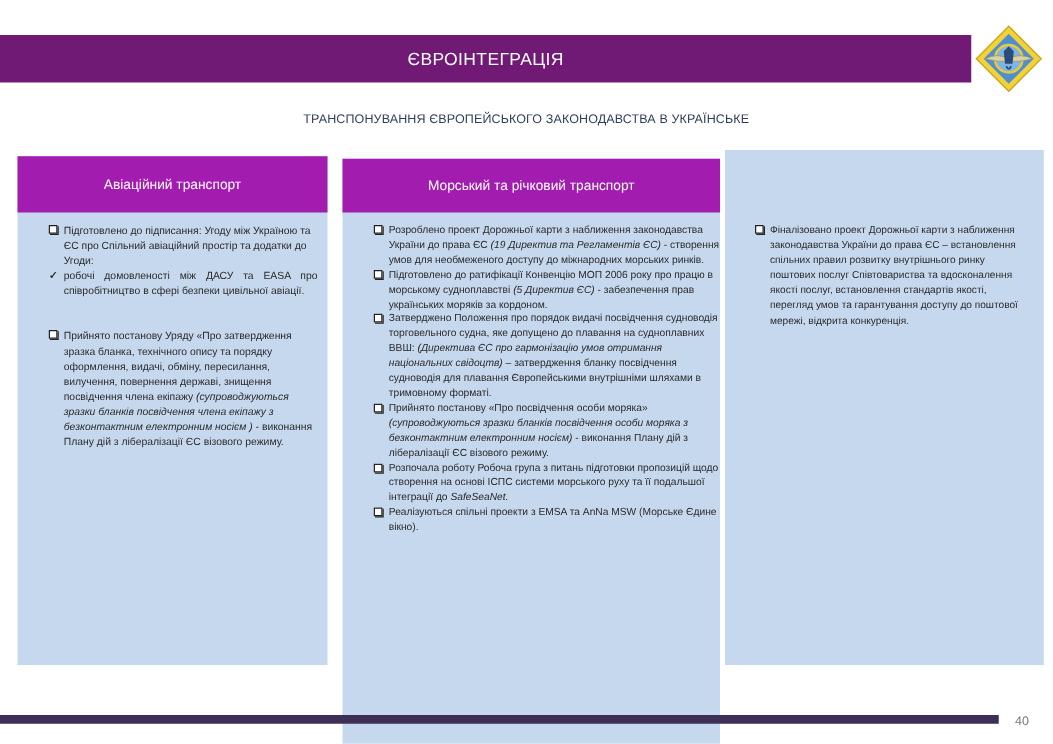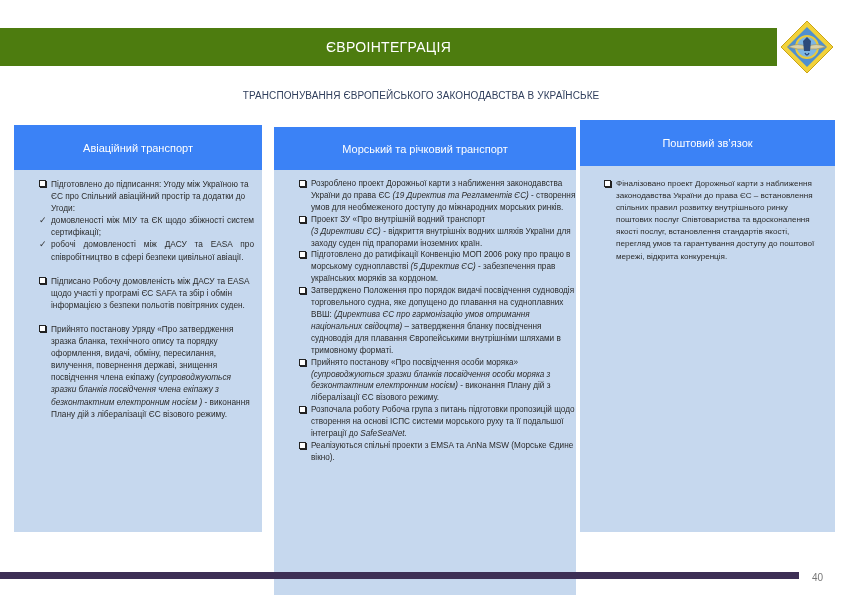--- a/index.html
+++ b/index.html
@@ -4,39 +4,39 @@
 <style>
   html, body { margin: 0; padding: 0; }
   body {
     width: 842px; height: 595px; position: relative; overflow: hidden;
     background: #ffffff;
     font-family: "Liberation Sans", "DejaVu Sans", sans-serif;
     color: #2b2b2b;
   }
   .header-band {
     position: absolute; left: 0; top: 28px; width: 777px; height: 38px;
-    background: #4d7c0f;
+    background: #701a75;
     display: flex; align-items: center; justify-content: center;
   }
   .header-title {
     color: #ffffff; font-size: 14px; letter-spacing: 0.3px;
   }
   .emblem {
     position: absolute; left: 780px; top: 20px; width: 54px; height: 54px;
   }
   .subtitle {
     position: absolute; left: 0; top: 90px; width: 842px; text-align: center;
     font-size: 10px; color: #2f3e5c; letter-spacing: 0.1px;
   }
   .col {
     position: absolute; background: #c6d8ee;
   }
   .col-head {
     position: absolute; left: 0; right: 0; top: 0;
-    background: #3b82f6; color: #ffffff;
+    background: #a21caf; color: #ffffff;
     display: flex; align-items: center; justify-content: center;
     font-size: 11px;
   }
   .col-body {
     position: absolute; left: 0; right: 0; bottom: 0;
     font-size: 8.3px; line-height: 12.1px; color: #2b2b2b;
   }
   .item { position: relative; padding-left: 15px; margin-left: 22px; }
   .item .mark {
     position: absolute; left: 3px; top: 2px; width: 7px; height: 7px;
@@ -81,54 +81,44 @@
   <div class="col-head" style="height:45px;">
     <span>Авіаційний транспорт</span>
   </div>
   <div class="col-body" style="top:53px; padding:0 8px 0 0;">
     <div class="item">
       <span class="mark"></span>
       <span>Підготовлено до підписання: Угоду між Україною та ЄС про Спільний авіаційний простір та додатки до Угоди:</span>
     </div>
     <div class="item justify">
       <span class="check">✓</span>
-      <span>домовленості між МІУ та ЄК щодо збіжності систем сертифікації;</span>
     </div>
     <div class="item justify">
       <span class="check">✓</span>
       <span>робочі домовленості між ДАСУ та EASA про співробітництво в сфері безпеки цивільної авіації.</span>
     </div>
     <div class="spacer"></div>
-    <div class="item">
-      <span class="mark"></span>
-      <span>Підписано Робочу домовленість між ДАСУ та EASA щодо участі у програмі ЄС SAFA та збір і обмін інформацією з безпеки польотів повітряних суден.</span>
-    </div>
     <div class="spacer"></div>
     <div class="item">
       <span class="mark"></span>
       <span>Прийнято постанову Уряду «Про затвердження зразка бланка, технічного опису та порядку оформлення, видачі, обміну, пересилання, вилучення, повернення державі, знищення посвідчення члена екіпажу</span>
       <i>(супроводжуються зразки бланків посвідчення члена екіпажу з безконтактним електронним носієм )</i><span> - виконання Плану дій з лібералізації ЄС візового режиму.</span>
     </div>
   </div>
 </div>
 
 <div class="col" style="left:274px; top:127px; width:302px; height:482px;">
   <div class="col-head" style="height:43px;">
     <span>Морський та річковий транспорт</span>
   </div>
   <div class="col-body" style="top:51px; padding:0 0 0 0; font-size:8.2px; line-height:11.9px;">
     <div class="item">
       <span class="mark"></span>
       <span>Розроблено проект Дорожньої карти з наближення законодавства України до права ЄС</span>
       <i>(19 Директив та Регламентів ЄС)</i><span> - створення умов для необмеженого доступу до міжнародних морських ринків.</span>
-    </div>
-    <div class="item">
-      <span class="mark"></span>
-      <span>Проект ЗУ «Про внутрішній водний транспорт</span><br>
-      <i>(3 Директиви ЄС)</i><span> - відкриття внутрішніх водних шляхів України для заходу суден під прапорами іноземних країн.</span>
     </div>
     <div class="item">
       <span class="mark"></span>
       <span>Підготовлено до ратифікації Конвенцію МОП 2006 року про працю в морському судноплавстві</span>
       <i>(5 Директив ЄС)</i><span> - забезпечення прав українських моряків за кордоном.</span>
     </div>
     <div class="item">
       <span class="mark"></span>
       <span>Затверджено Положення про порядок видачі посвідчення судноводія торговельного судна, яке допущено до плавання на судноплавних ВВШ:</span>
       <i>(Директива ЄС про гармонізацію умов отримання національних свідоцтв)</i><span> – затвердження бланку посвідчення судноводія для плавання Європейськими внутрішніми шляхами в тримовному форматі.</span>
@@ -144,23 +134,20 @@
       <i>SafeSeaNet.</i>
     </div>
     <div class="item">
       <span class="mark"></span>
       <span>Реалізуються спільні проекти з EMSA та AnNa MSW (Морське Єдине вікно).</span>
     </div>
   </div>
 </div>
 
 <div class="col" style="left:580px; top:120px; width:255px; height:412px;">
-  <div class="col-head" style="height:46px;">
-    <span>Поштовий зв’язок</span>
-  </div>
   <div class="col-body" style="top:58px; padding:0 18px 0 0; font-size:8.1px; line-height:12.1px;">
     <div class="item" style="padding-left:14px;">
       <span class="mark" style="left:2px;"></span>
       <span>Фіналізовано проект Дорожньої карти з наближення законодавства України до права ЄС – встановлення спільних правил розвитку внутрішнього ринку поштових послуг Співтовариства та вдосконалення якості послуг, встановлення стандартів якості, перегляд умов та гарантування доступу до поштової мережі, відкрита конкуренція.</span>
     </div>
   </div>
 </div>
 
 <div class="footer-bar"></div>
 <div class="page-num">40</div>

